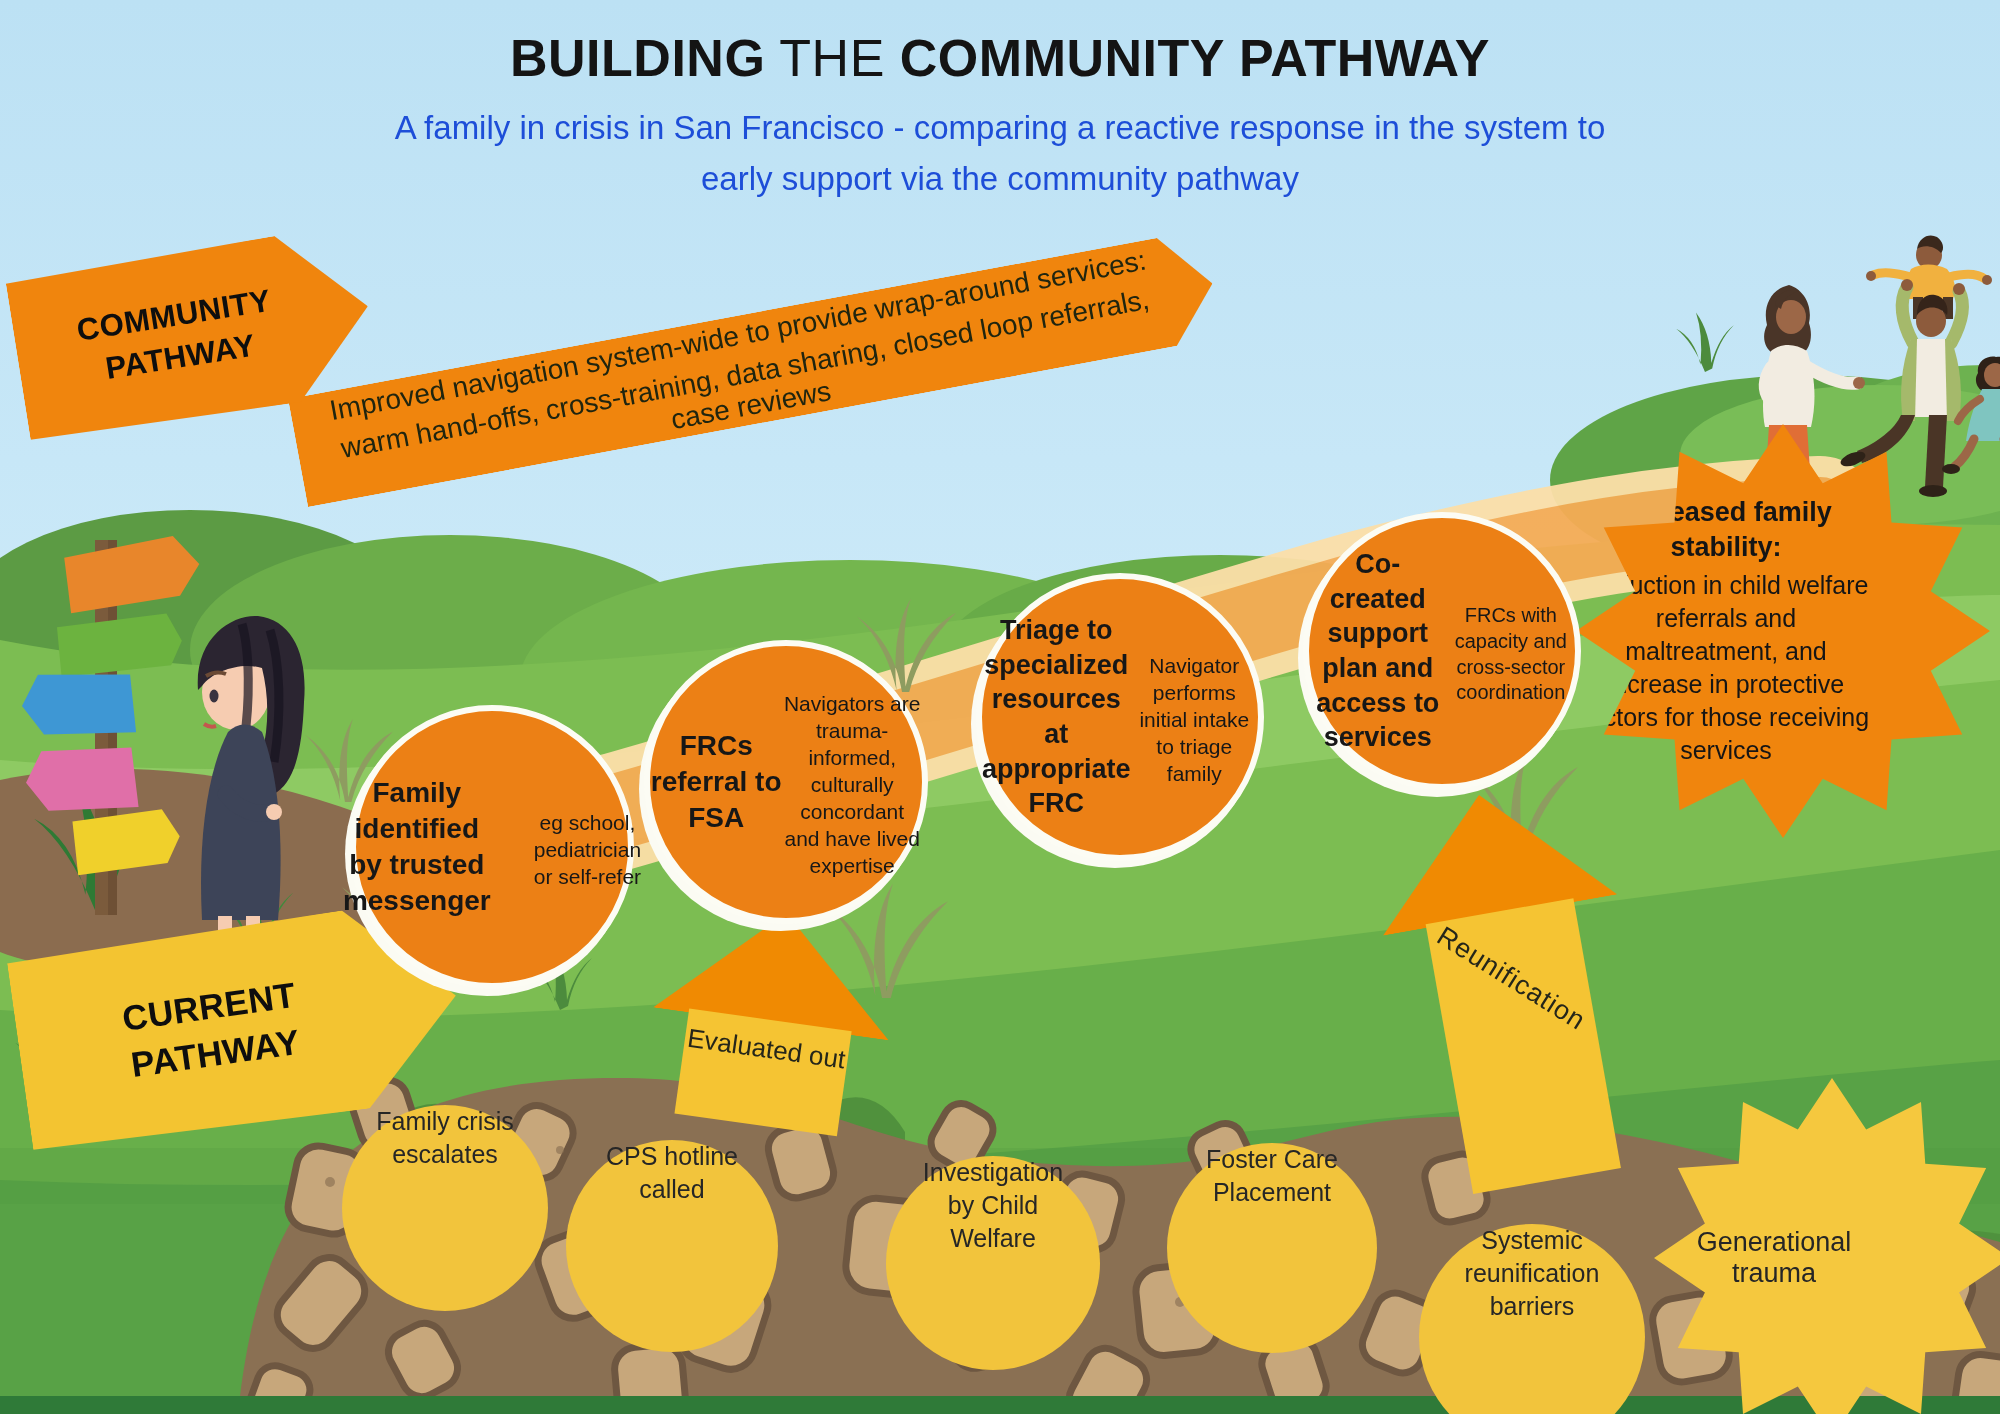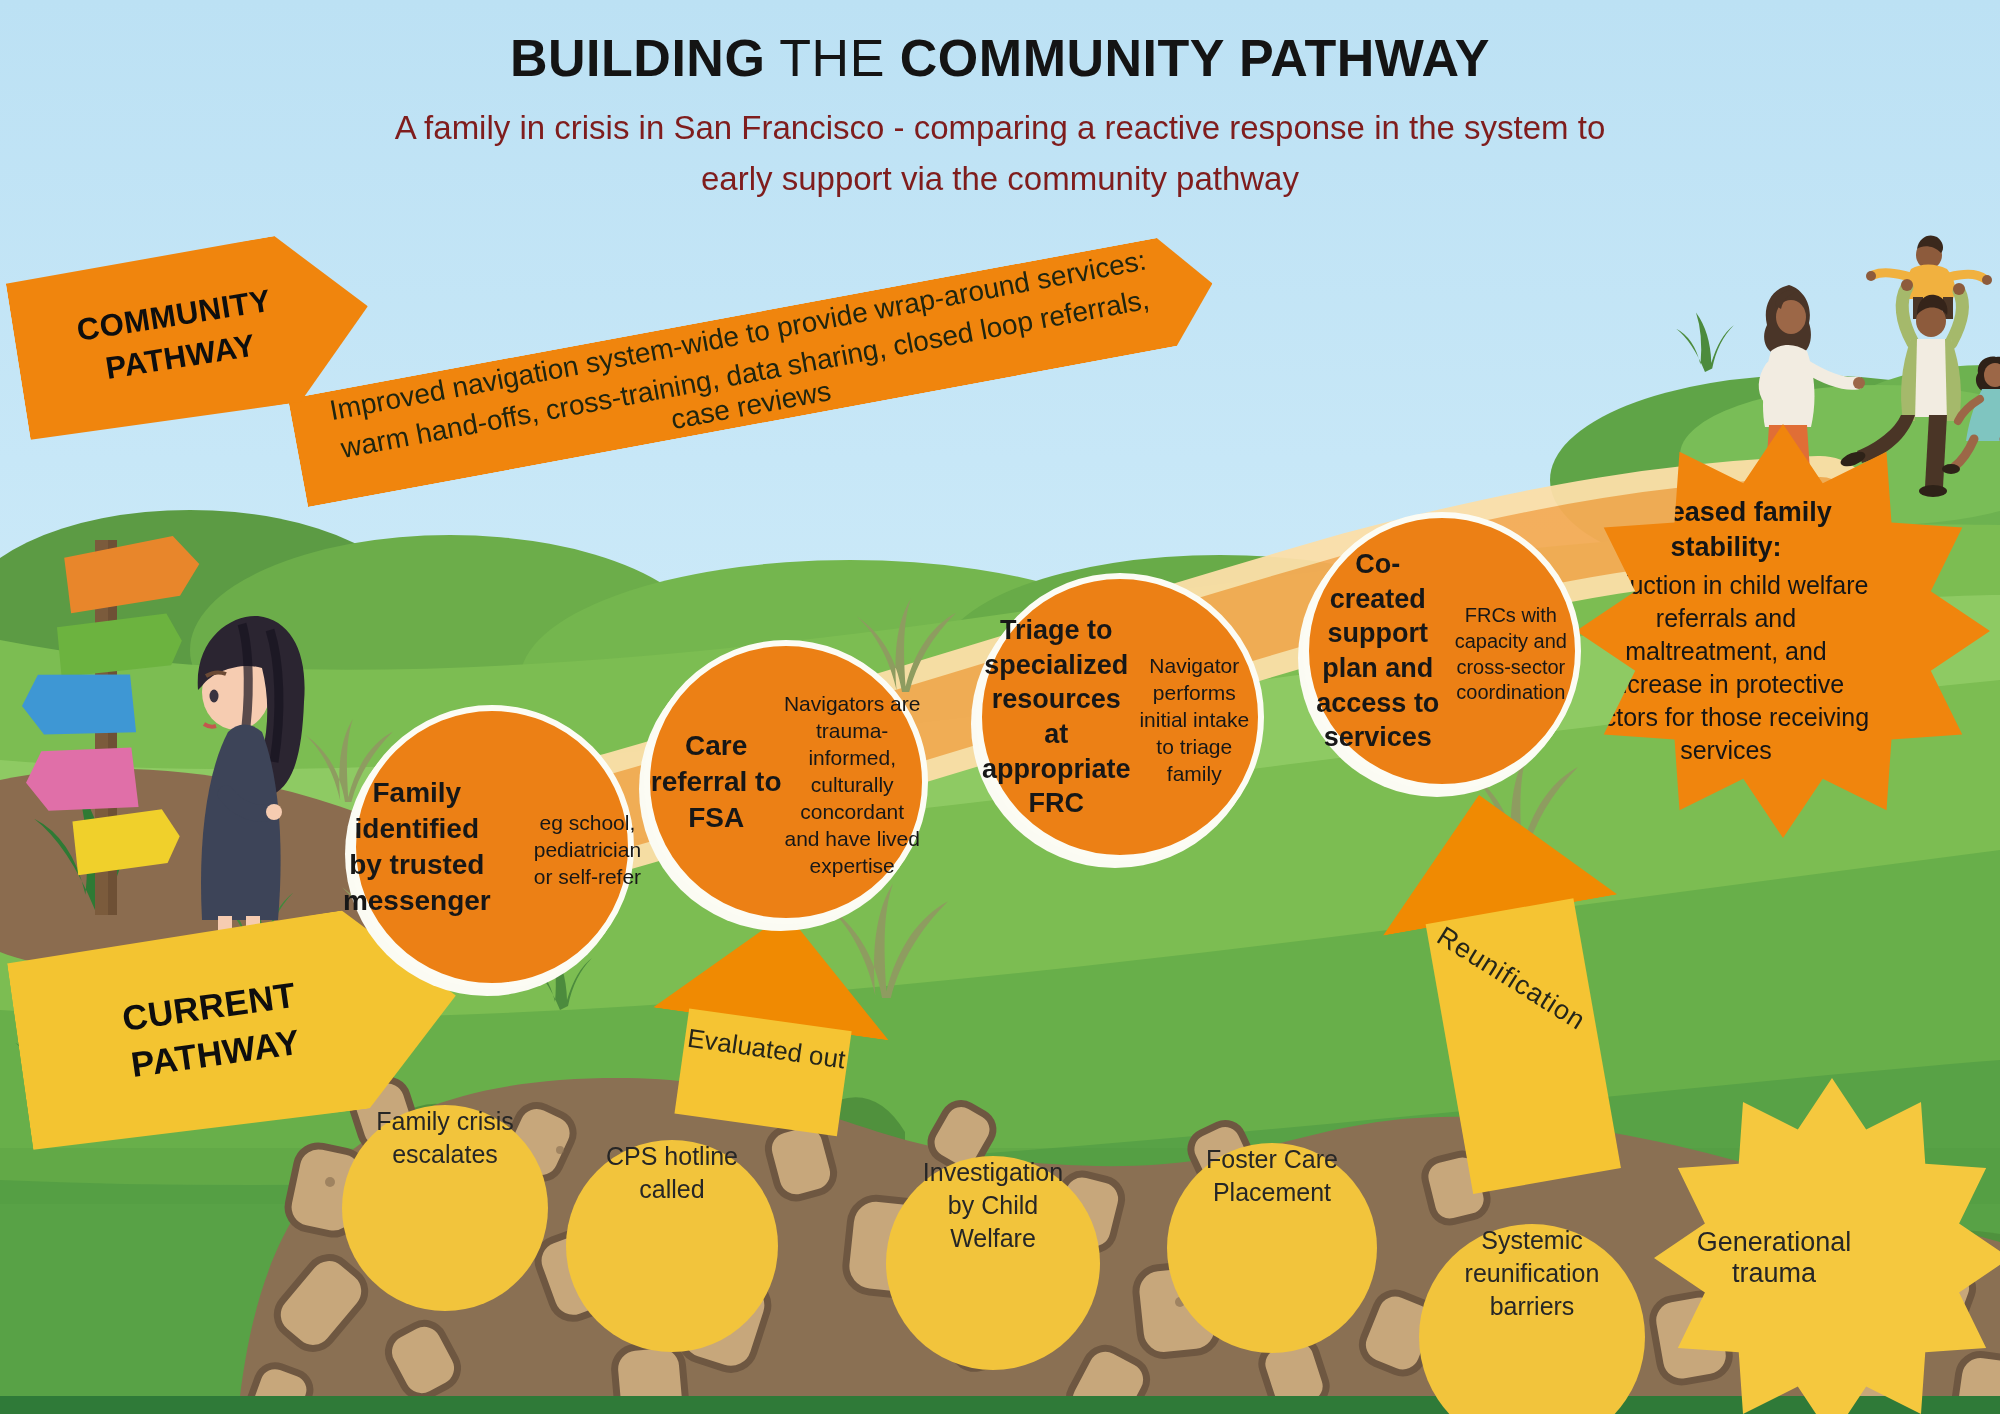--- a/index.html
+++ b/index.html
@@ -4,21 +4,21 @@
 <style>
   html,body{margin:0;padding:0;background:#9db8c6;}
   .canvas{position:relative;width:2000px;height:1414px;overflow:hidden;
           font-family:"Liberation Sans","DejaVu Sans",sans-serif;background:#C9E7F7;}
   svg.bg{position:absolute;left:0;top:0;z-index:0;}
 
   
   .title-block{position:absolute;left:0;right:0;top:28px;text-align:center;z-index:40;}
   .title{font-size:52px;font-weight:800;color:#141414;letter-spacing:.5px;}
   .title .thin{font-weight:400;}
-  .subtitle{margin:14px auto 0;width:1280px;font-size:33px;line-height:1.55;color:#7f1d1d;}
+  .subtitle{margin:14px auto 0;width:1280px;font-size:33px;line-height:1.55;color:#1d4ed8;}
 
   
   .sign{position:absolute;display:flex;align-items:center;justify-content:center;
         text-align:center;font-weight:800;color:#0e0e0e;z-index:20;line-height:1.35;}
   .sign.community{left:16px;top:250px;width:302px;height:168px;background:#F0850D;
         clip-path:polygon(0 3%,77% 0,100% 50%,77% 100%,0 97%);
         transform:rotate(-9deg);font-size:31px;padding-right:42px;padding-left:10px;letter-spacing:.5px;}
   .sign.current{left:18px;top:926px;width:372px;height:200px;background:#F3C431;
         clip-path:polygon(0 3%,77% 0,100% 50%,77% 100%,0 97%);
         transform:rotate(-8deg);font-size:35px;padding-right:60px;padding-left:8px;letter-spacing:.5px;}
@@ -279,21 +279,21 @@
   <div class="banner">
     <div>Improved navigation system-wide to provide wrap-around services:</div>
     <div>warm hand-offs, cross-training, data sharing, closed loop referrals, case reviews</div>
   </div>
 
   <div class="ocircle c1">
     <div class="t" style="width:238px;font-size:28px">Family identified by trusted messenger</div>
     <div class="d" style="width:222px">eg school, pediatrician or self-refer</div>
   </div>
   <div class="ocircle c2">
-    <div class="t" style="width:220px;font-size:28px">Care referral to FSA</div>
+    <div class="t" style="width:220px;font-size:28px">FRCs referral to FSA</div>
     <div class="d" style="width:232px">Navigators are trauma-informed, culturally concordant and have lived expertise</div>
   </div>
   <div class="ocircle c3">
     <div class="t" style="width:246px">Triage to specialized resources at appropriate FRC</div>
     <div class="d" style="width:236px">Navigator performs initial intake to triage family</div>
   </div>
   <div class="ocircle c4">
     <div class="t" style="width:236px">Co-created support plan and access to services</div>
     <div class="d" style="width:220px;font-size:20px">FRCs with capacity and cross-sector coordination</div>
   </div>

